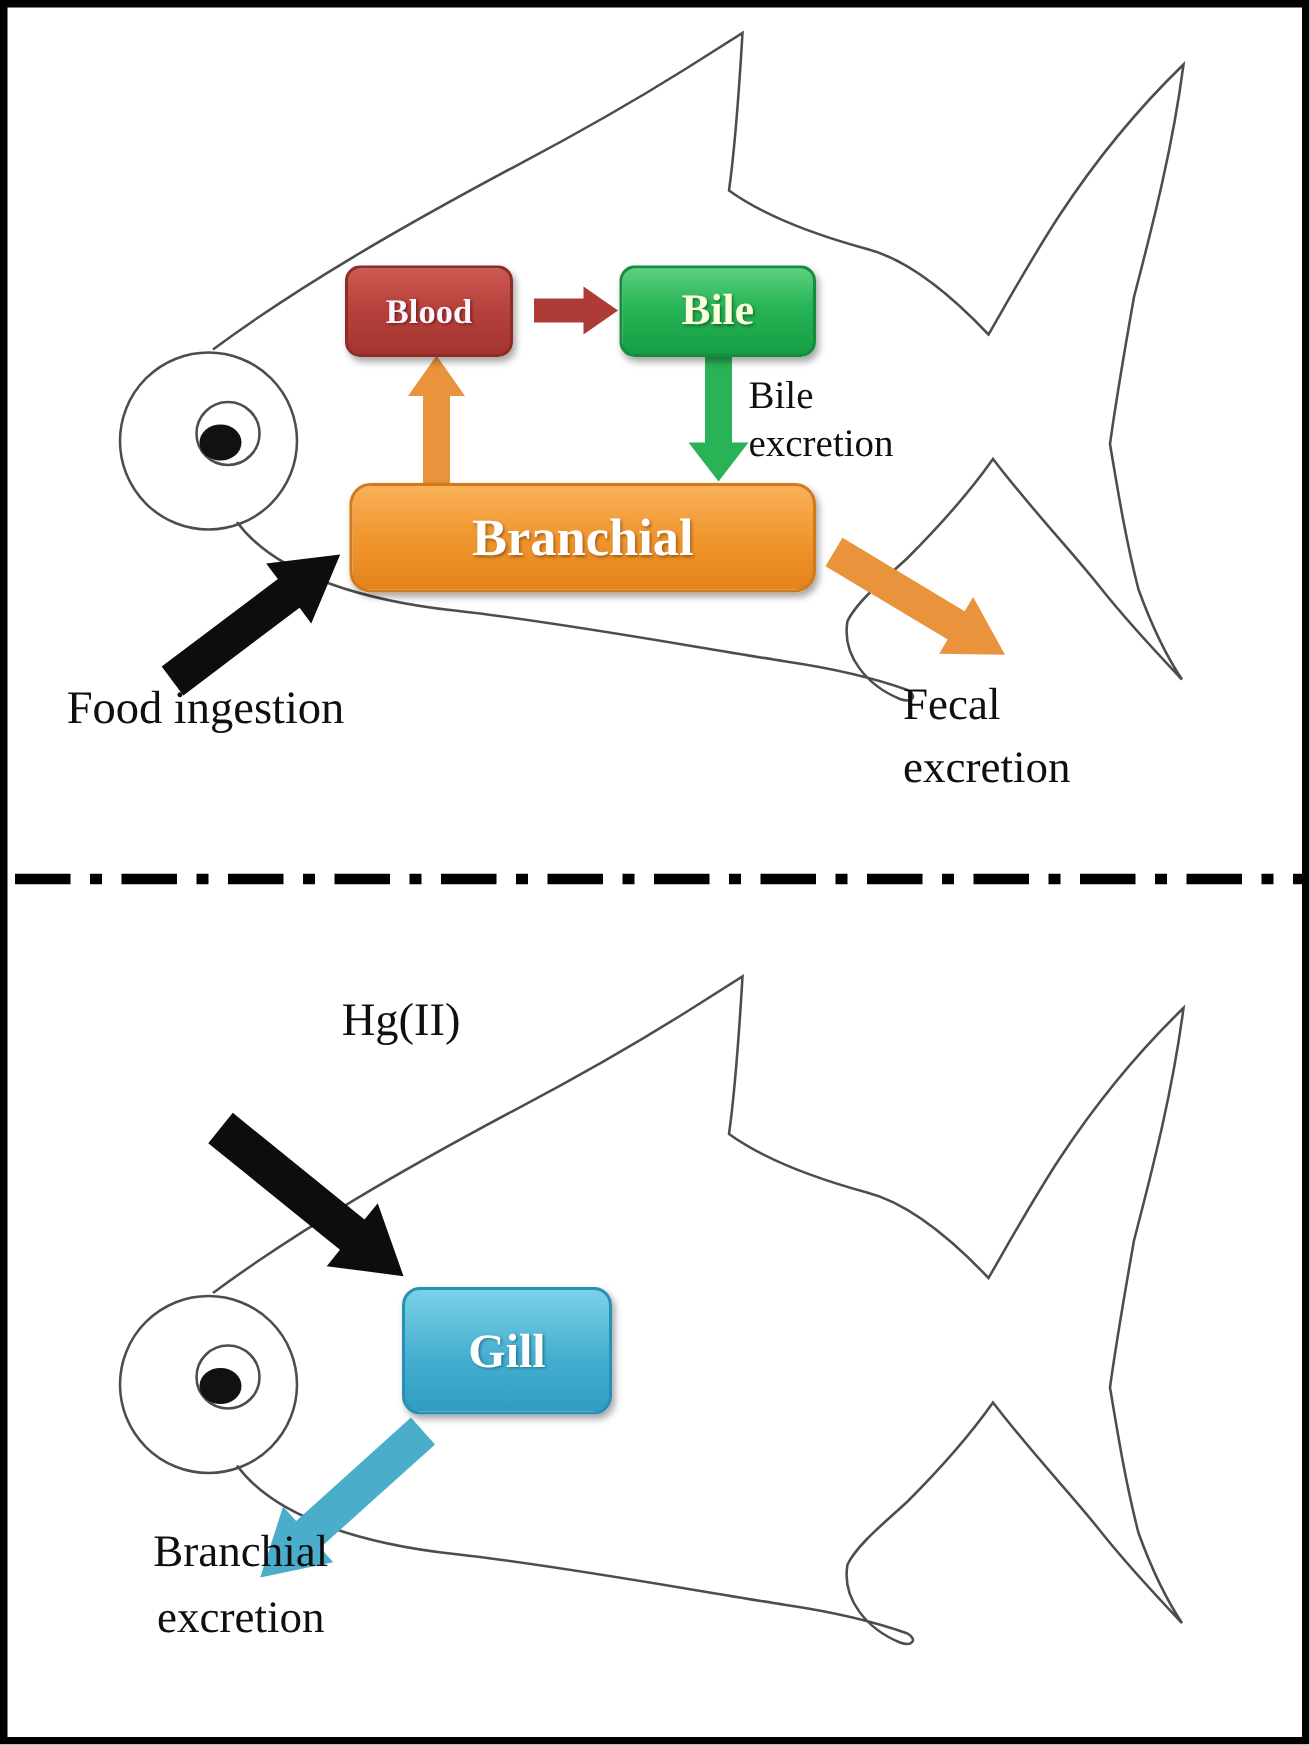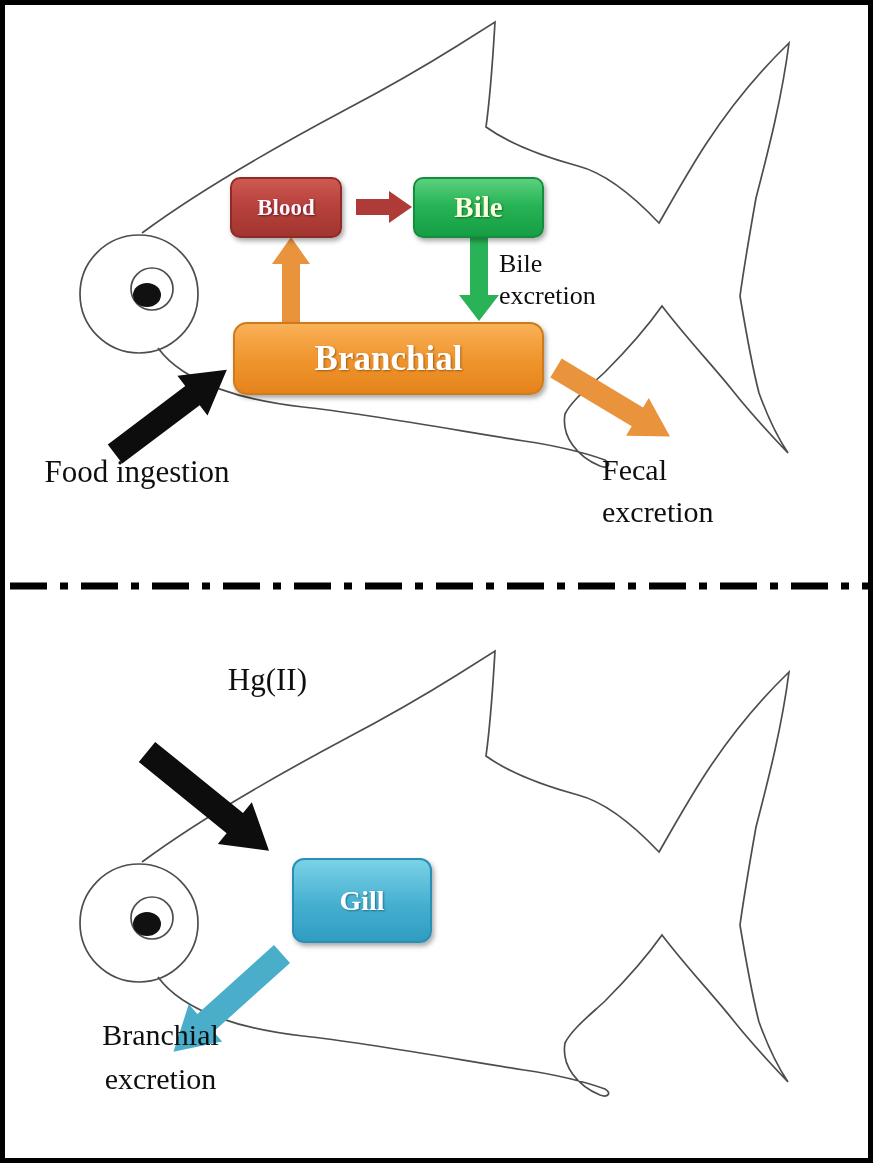--- a/index.html
+++ b/index.html
@@ -41,23 +41,22 @@
     left:228px; top:317px; width:311px; height:73px;
     background:linear-gradient(180deg,#f9b158 0%, #f0962e 50%, #e5831b 100%);
     border:2px solid #cf7b1c; border-radius:14px;
     color:#ffffff; font-size:35px;
     text-shadow:1px 1px 2px rgba(110,55,0,0.6);
   }
   .box-gill {
     left:263px; top:853px; width:140px; height:85px;
     background:linear-gradient(180deg,#7ad2e7 0%, #46afd0 55%, #2f9dc2 100%);
     border:2px solid #2a8fb4; border-radius:12px;
-    color:#ffffff; font-size:28px;
+    color:#ffffff; font-size:32px;
     text-shadow:1px 1px 2px rgba(0,60,80,0.55);
-    margin-left:24px;
   }
 
   .lbl { position:absolute; font-weight:normal; color:#0f0f0f; }
   .lbl div { white-space:nowrap; }
   .lbl-bile      { left:494px; top:243px; font-size:26px; line-height:32px; text-align:left; }
   .lbl-fecal     { left:597px; top:444px; width:200px; font-size:30px; line-height:42px; text-align:left; }
   .lbl-food      { left:2px;   top:442px; width:260px; font-size:31px; line-height:49px; text-align:center; }
   .lbl-dissolved { left:12px;  top:652px; width:290px; font-size:31px; line-height:46px; text-align:right; }
   .lbl-branchial { left:53px;  top:1008px; width:205px; font-size:30px; line-height:44px; text-align:center; }
 </style>

